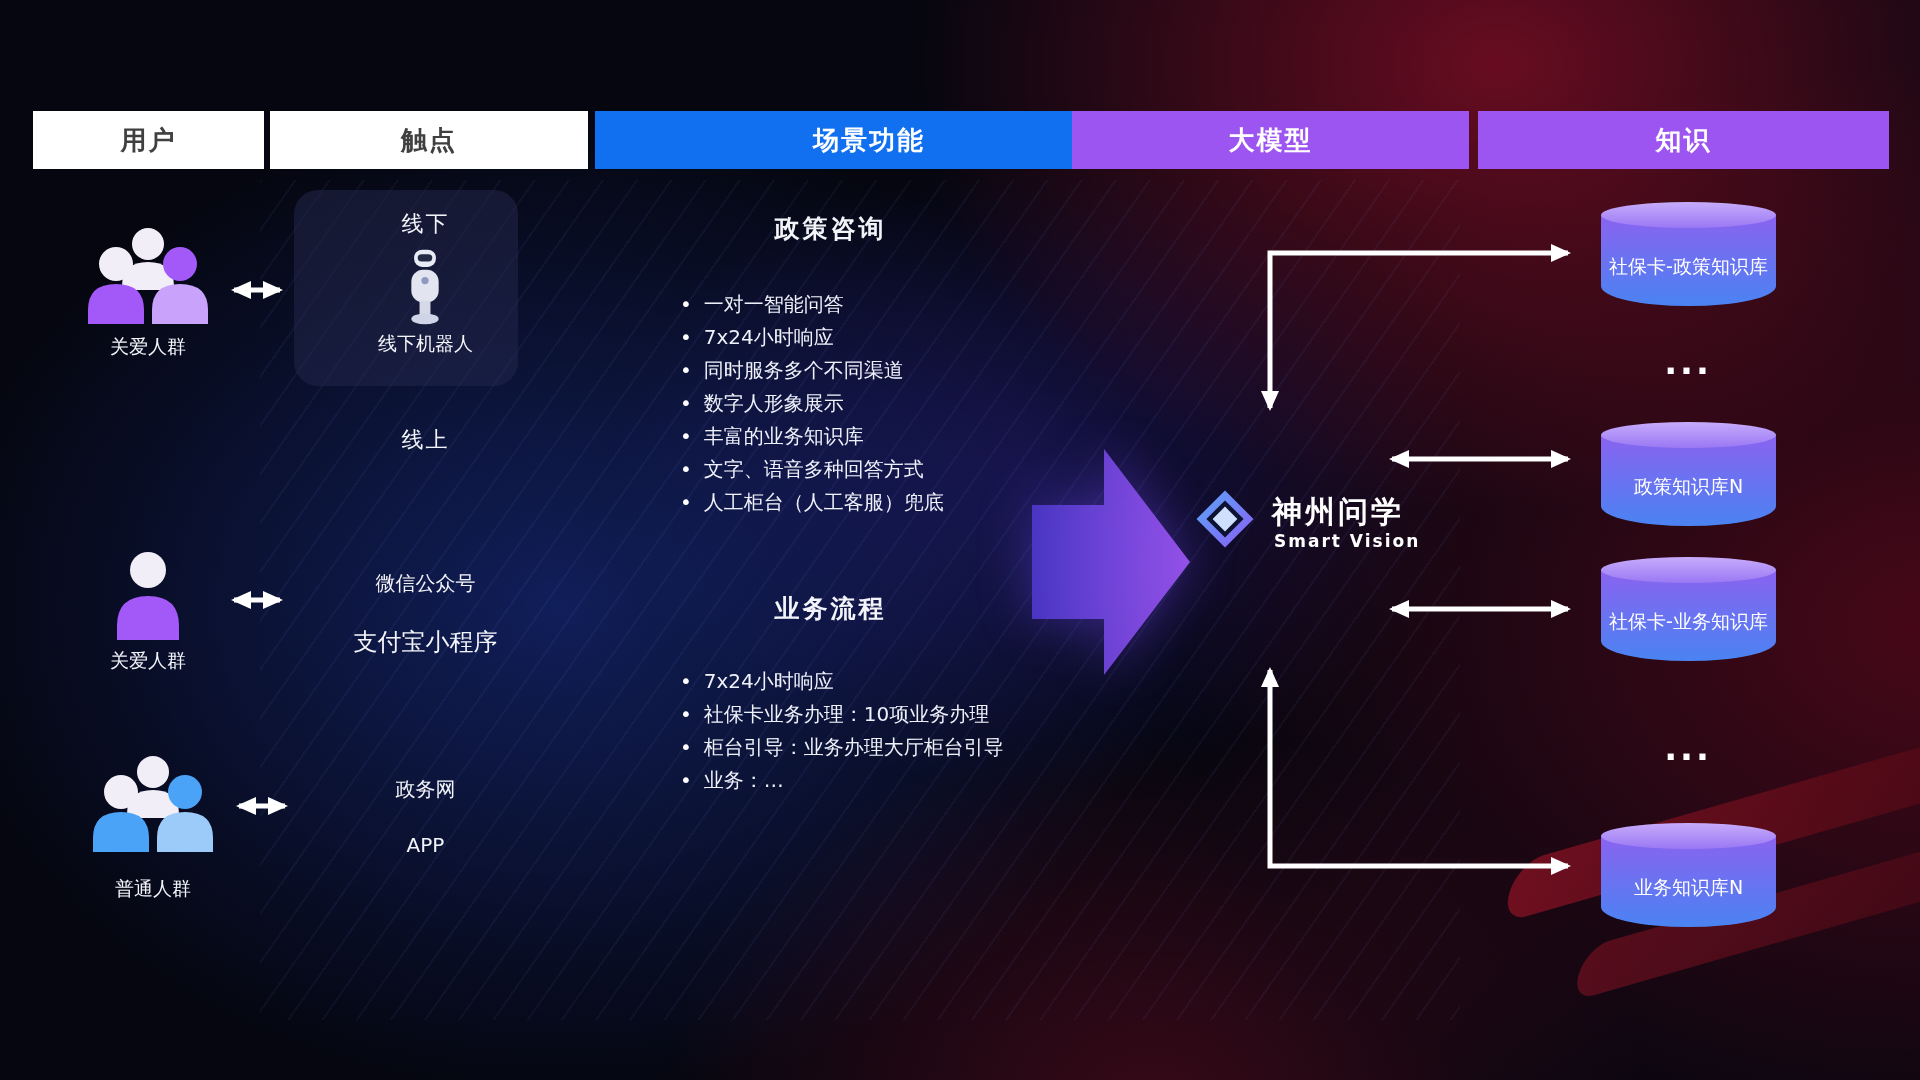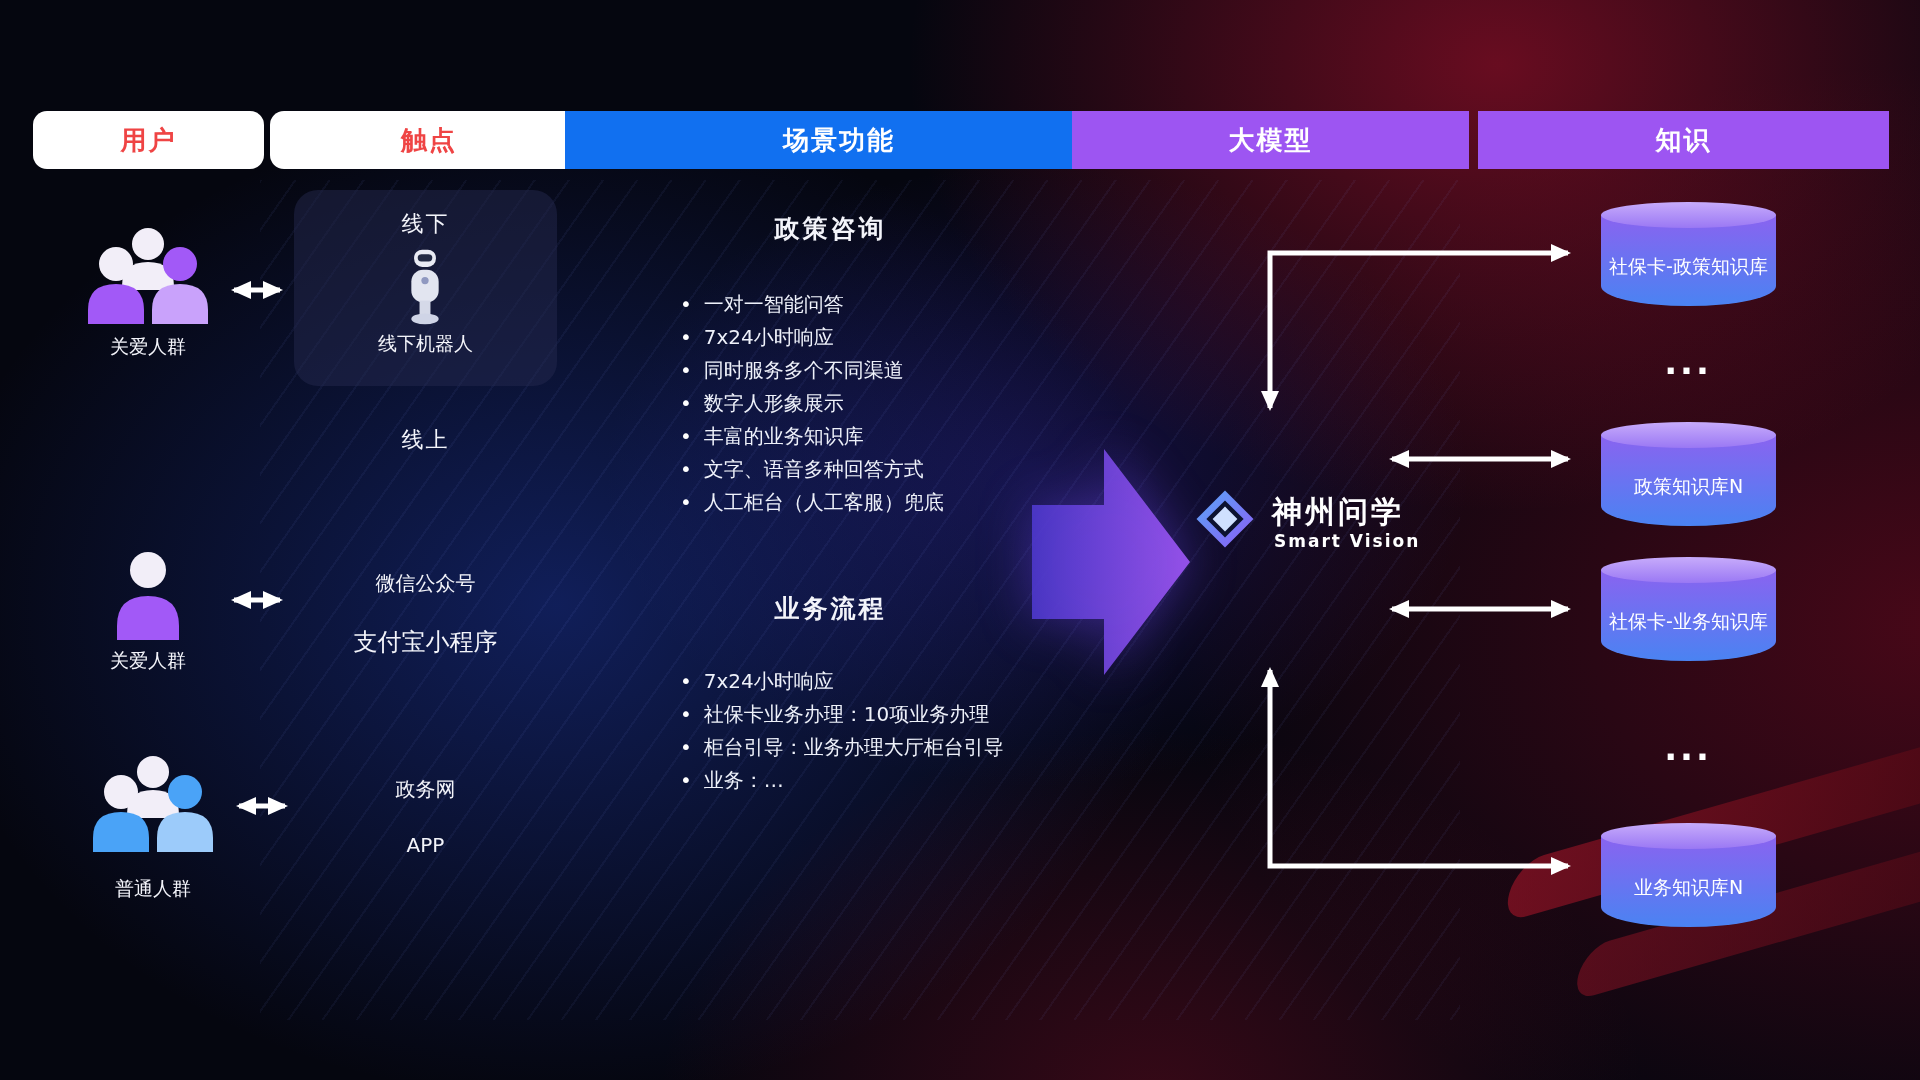--- a/index.html
+++ b/index.html
@@ -23,30 +23,30 @@
   }
   .red-swoosh{ position:absolute; background:linear-gradient(90deg,#8a1224,#4f0914); border-radius:40px;
     transform:rotate(-16deg) skewX(-32deg); opacity:.75; }
   .sw1{ left:1500px; top:800px; width:480px; height:54px; }
   .sw2{ left:1570px; top:890px; width:440px; height:48px; opacity:.55; }
 
   .connectors{ position:absolute; left:0; top:0; pointer-events:none; }
 
   .hdr{ position:absolute; top:111px; height:58px; display:flex; align-items:center; justify-content:center;
         font-size:26px; font-weight:bold; letter-spacing:2px; }
-  .hdr-white{ background:#ffffff; color:#ef4444;border-radius:14px; }
+  .hdr-white{ background:#ffffff; color:#404040; }
   .hdr-blue { background:#1170f0; color:#ffffff; }
   .hdr-purple{ background:#9d55f2; color:#ffffff; }
 
   .lbl{ position:absolute; color:#f3f4fa; }
   .center{ text-align:center; }
 
   .user-label{ width:160px; text-align:center; font-size:19px; }
 
-  .offline-card{ position:absolute; left:294px; top:190px; width:263px; height:196px;
+  .offline-card{ position:absolute; left:294px; top:190px; width:224px; height:196px;
     background:rgba(38,42,80,.48); border-radius:24px; }
 
   .bullet-item{ font-size:20px; line-height:33px; color:#eef1fa; white-space:nowrap; }
   .bullet-item::before{ content:"•"; margin-right:12px; color:#ffffff; }
 
   .feature-title{ font-size:25px; letter-spacing:3px; font-weight:600; }
 
   .brand-name{ position:absolute; left:1272px; top:492px; font-size:30px; font-weight:bold; letter-spacing:3px; }
   .brand-sub { position:absolute; left:1274px; top:531px; font-size:17px; letter-spacing:2px; font-weight:600; }
 
@@ -86,21 +86,21 @@
       <path d="M1270 670 V 866 H 1568"></path>
     </g>
   </svg>
 
   <div class="hdr hdr-white" style="left:33px; width:231px;">
     <span>用户</span>
   </div>
   <div class="hdr hdr-white" style="left:270px; width:318px;">
     <span>触点</span>
   </div>
-  <div class="hdr hdr-blue" style="left:565px; width:548px;">
+  <div class="hdr hdr-blue" style="left:595px; width:548px;">
     <span>场景功能</span>
   </div>
   <div class="hdr hdr-purple" style="left:1072px; width:397px;">
     <span>大模型</span>
   </div>
   <div class="hdr hdr-purple" style="left:1478px; width:411px;">
     <span>知识</span>
   </div>
 
   <div style="position:absolute; left:78px; top:222px;">

